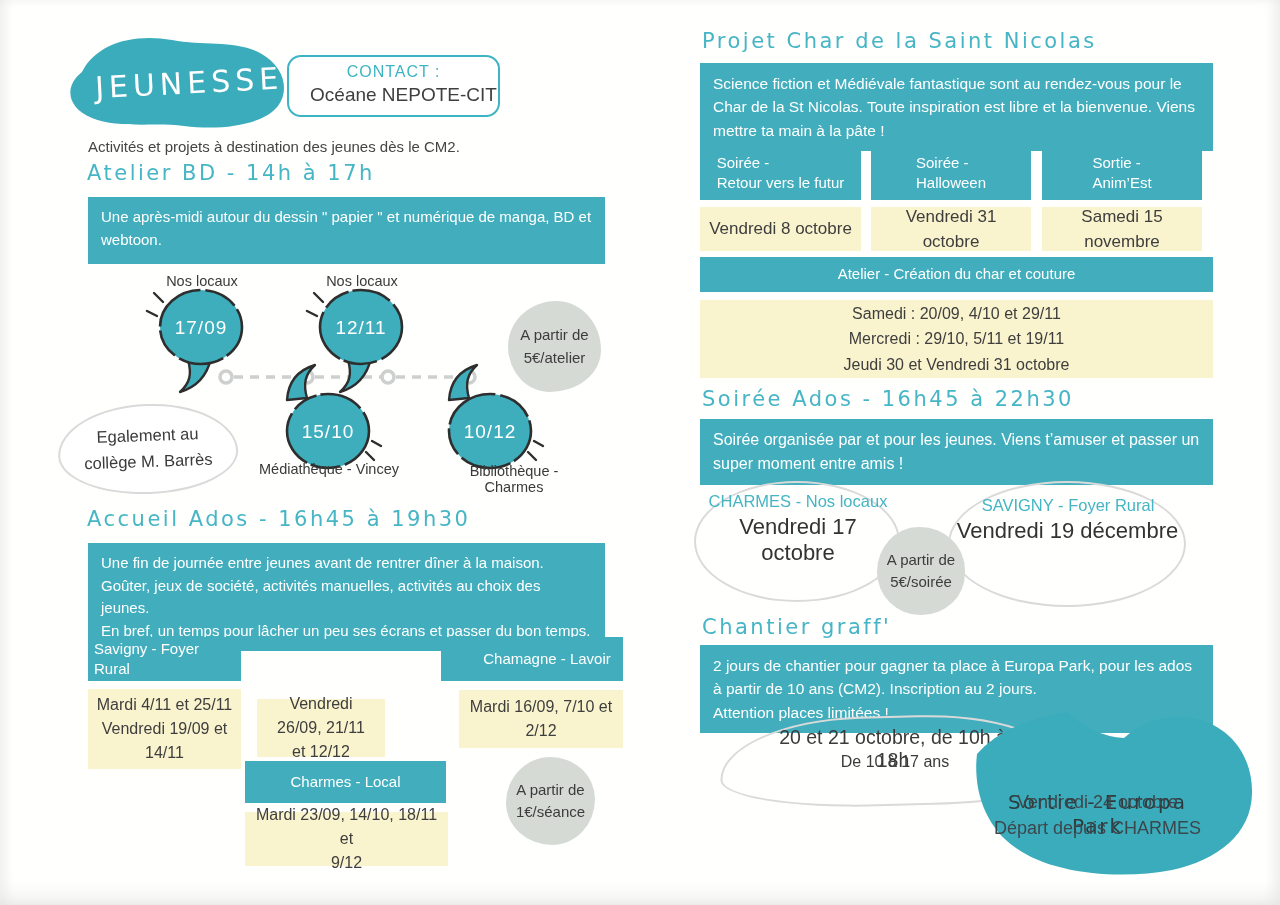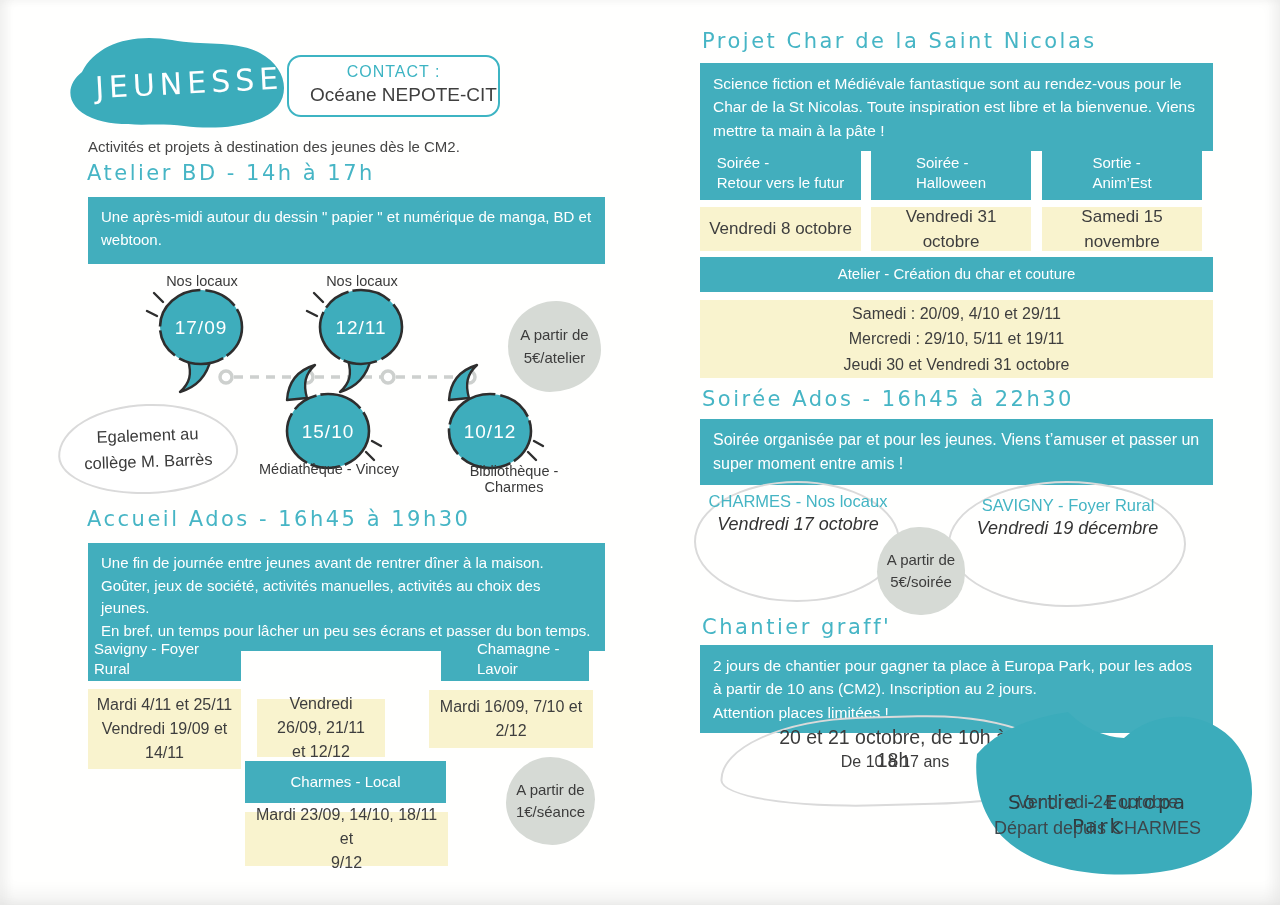--- a/index.html
+++ b/index.html
@@ -11,21 +11,21 @@
   .hand { font-family:"DejaVu Sans", sans-serif; color:#46b5c5; letter-spacing:2.5px; font-size:21px; font-weight:500; }
   .tealbox { background:#42aebd; color:#ffffff; font-size:15px; line-height:1.5; padding:9px 13px; }
   .pre { white-space:pre-line; }
   .colhead { background:#42aebd; color:#ffffff; font-size:15px; display:flex; align-items:center; justify-content:center; text-align:left; line-height:1.35; padding:2px 6px; }
   .datebox { background:#f9f3ce; color:#3e3e3e; font-size:16px; display:flex; align-items:center; justify-content:center; text-align:center; line-height:1.5; padding:4px 8px; }
   .graycircle { background:#d6dad5; color:#3c3c3c; font-size:15px; line-height:1.5; display:flex; align-items:center; justify-content:center; text-align:center; }
   .whiteblob { border:2px solid #dadada; background:#ffffff; }
   .bubble-date { position:absolute; width:114px; text-align:center; color:#ffffff; font-size:19px; letter-spacing:1px; font-weight:500; }
   .bubble-label { position:absolute; color:#3a3a3a; font-size:14.5px; text-align:center; }
   .venue-place { position:absolute; color:#45b5c4; font-size:16.5px; text-align:center; }
-  .venue-date { position:absolute; color:#333333; font-size:18px; text-align:center; font-weight:500;font-style:italic; }
+  .venue-date { position:absolute; color:#333333; font-size:22px; text-align:center; font-weight:500; }
   .contact-box { border:2.5px solid #3db4c3; border-radius:14px; background:#ffffff; text-align:center; padding-top:6px; }
   .europa-text { position:absolute; text-align:center; color:#3c474c; font-size:18px; }
 </style>
 </head>
 <body>
 
 <div class="page">
 
   <svg class="abs" style="left:55px;top:32px;" width="232" height="100" viewBox="0 0 230 100">
     <path d="M 26 40 C 10 52 8 74 36 86 C 62 97 100 90 128 94 C 168 99 208 92 222 74 C 234 58 228 34 204 21 C 180 8 148 14 116 8 C 76 1 40 12 26 40 Z" fill="#3bacbb"></path>
@@ -99,28 +99,28 @@
 
   <div class="abs whiteblob pre" style="left:58px;top:404px;width:180px;height:90px;border-radius:50% 50% 50% 50% / 55% 55% 45% 45%;transform:rotate(-2deg);
               display:flex;align-items:center;justify-content:center;text-align:center;color:#3a3a3a;font-size:16.5px;line-height:1.55;">Egalement au
 collège M. Barrès</div>
 
   <div class="abs hand" style="left:87px;top:507px;">Accueil Ados - 16h45 à 19h30</div>
   <div class="abs tealbox pre" style="left:88px;top:543px;width:517px;min-height:78px;line-height:1.5;">Une fin de journée entre jeunes avant de rentrer dîner à la maison. Goûter, jeux de société, activités manuelles, activités au choix des jeunes.
 En bref, un temps pour lâcher un peu ses écrans et passer du bon temps.</div>
 
   <div class="abs colhead" style="left:88px;top:637px;width:153px;height:44px;">Savigny - Foyer Rural</div>
-  <div class="abs colhead" style="left:441px;top:637px;width:148px;height:44px;padding-left:36px;">Chamagne - Lavoir</div>
+  <div class="abs colhead" style="left:441px;top:637px;width:182px;height:44px;padding-left:36px;">Chamagne - Lavoir</div>
 
   <div class="abs datebox pre" style="left:88px;top:689px;width:153px;height:80px;">Mardi 4/11 et 25/11
 Vendredi 19/09 et
 14/11</div>
   <div class="abs datebox pre" style="left:257px;top:699px;width:128px;height:58px;">Vendredi 26/09, 21/11
 et 12/12</div>
-  <div class="abs datebox pre" style="left:429px;top:690px;width:164px;height:58px;">Mardi 16/09, 7/10 et
+  <div class="abs datebox pre" style="left:459px;top:690px;width:164px;height:58px;">Mardi 16/09, 7/10 et
 2/12</div>
 
   <div class="abs colhead" style="left:245px;top:761px;width:201px;height:42px;">Charmes - Local</div>
   <div class="abs datebox pre" style="left:245px;top:812px;width:203px;height:54px;">Mardi 23/09, 14/10, 18/11 et
 9/12</div>
 
   <div class="abs graycircle pre" style="left:506px;top:757px;width:89px;height:88px;border-radius:50% 50% 48% 52% / 52% 48% 52% 48%;">A partir de
 1€/séance</div>
 
   <div class="abs hand" style="left:702px;top:29px;">Projet Char de la Saint Nicolas</div>

